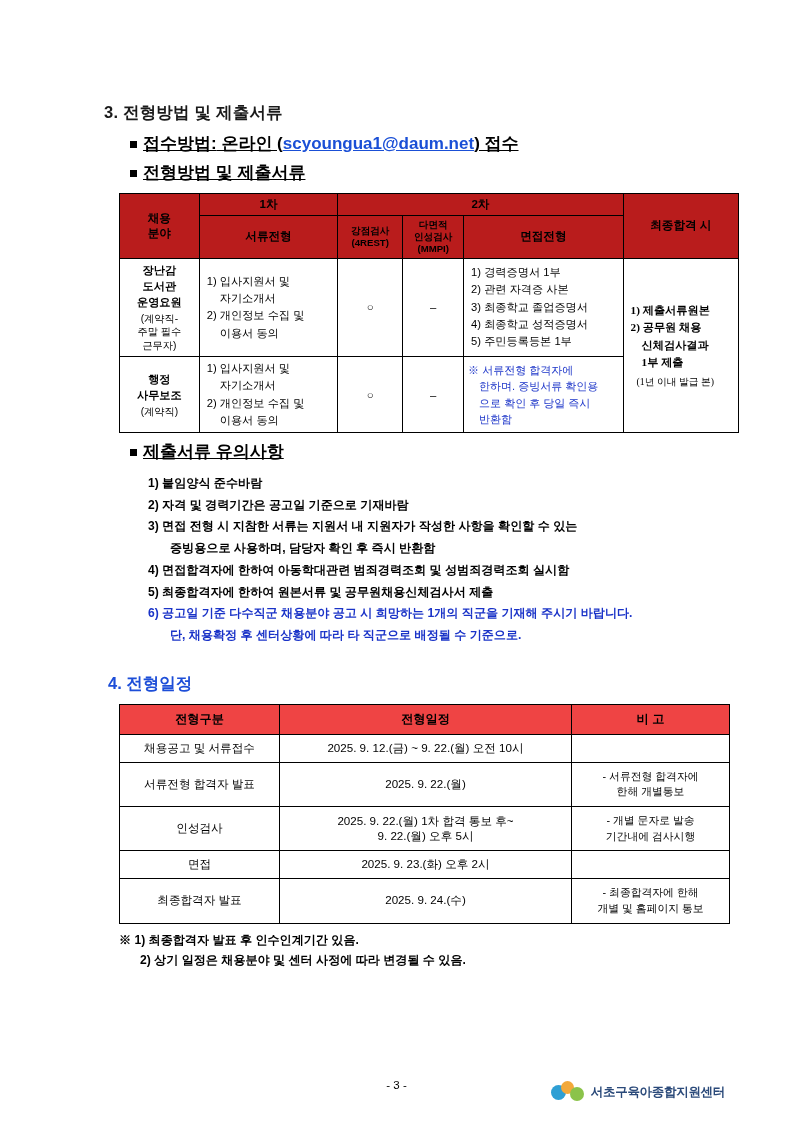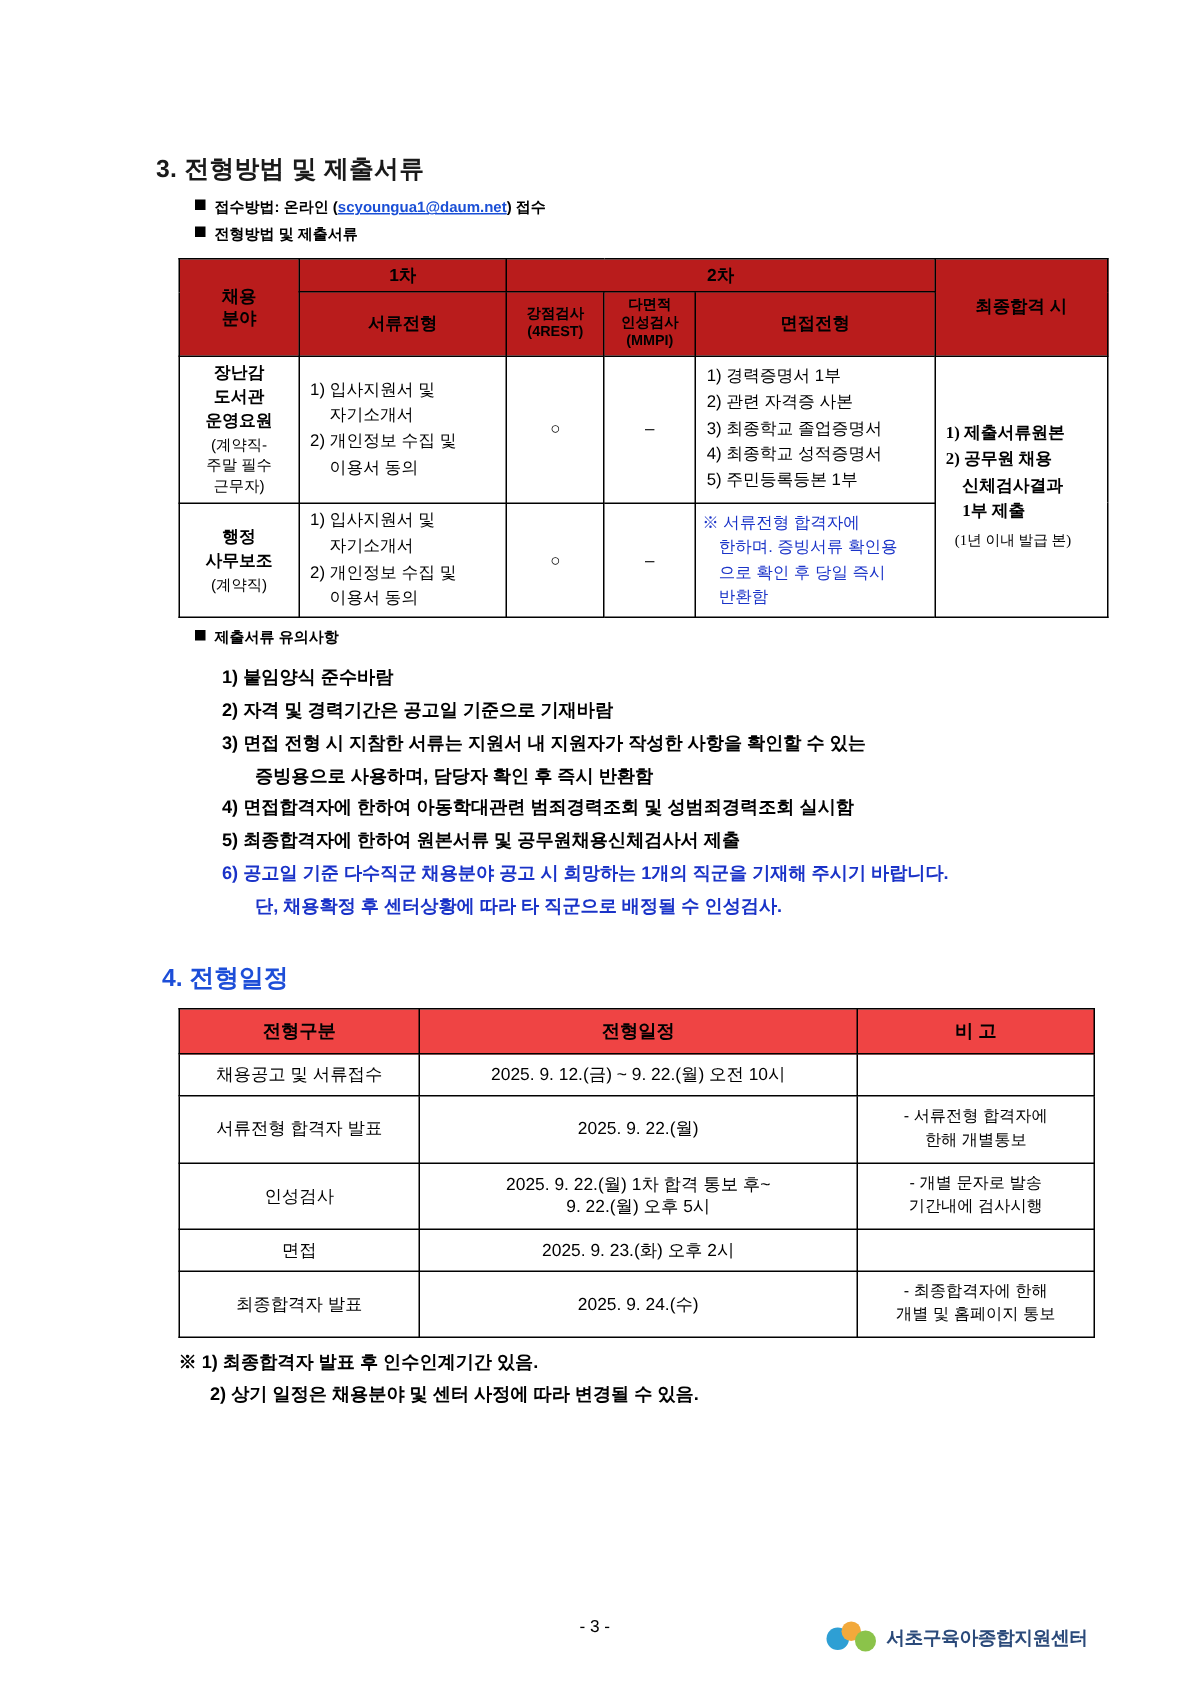--- a/index.html
+++ b/index.html
@@ -40,24 +40,25 @@
   }
   .section-title-2 {
     font-size: 16.5px;
     font-weight: bold;
     color: #1d4ed8;
     margin: 28px 0 9px 4px;
   }
 
   
   .bullet-line {
-    font-size: 10px;
+    font-size: 17px;
     font-weight: bold;
     margin: 0 0 3px 26px;
     line-height: 1.5;
+    text-decoration: underline;
   }
   .bullet-sq {
     display: inline-block;
     width: 7px;
     height: 7px;
     background: #000;
     margin-right: 6px;
     vertical-align: 1px;
   }
   .sub-line {
@@ -355,21 +356,21 @@
     </div>
 
     <div class="notes">
       <div class="note-item">1) 붙임양식 준수바람</div>
       <div class="note-item">2) 자격 및 경력기간은 공고일 기준으로 기재바람</div>
       <div class="note-item">3) 면접 전형 시 지참한 서류는 지원서 내 지원자가 작성한 사항을 확인할 수 있는</div>
       <div class="note-cont">증빙용으로 사용하며, 담당자 확인 후 즉시 반환함</div>
       <div class="note-item">4) 면접합격자에 한하여 아동학대관련 범죄경력조회 및 성범죄경력조회 실시함</div>
       <div class="note-item">5) 최종합격자에 한하여 원본서류 및 공무원채용신체검사서 제출</div>
       <div class="note-item blue">6) 공고일 기준 다수직군 채용분야 공고 시 희망하는 1개의 직군을 기재해 주시기 바랍니다.</div>
-      <div class="note-cont blue">단, 채용확정 후 센터상황에 따라 타 직군으로 배정될 수 인성검사.</div>
+      <div class="note-cont blue">단, 채용확정 후 센터상황에 따라 타 직군으로 배정될 수 기준으로.</div>
     </div>
 
     <h2 class="section-title-2">4. 전형일정</h2>
 
     <table class="t2">
       <colgroup>
         <col style="width:160px">
         <col style="width:292px">
         <col style="width:158px">
       </colgroup>

